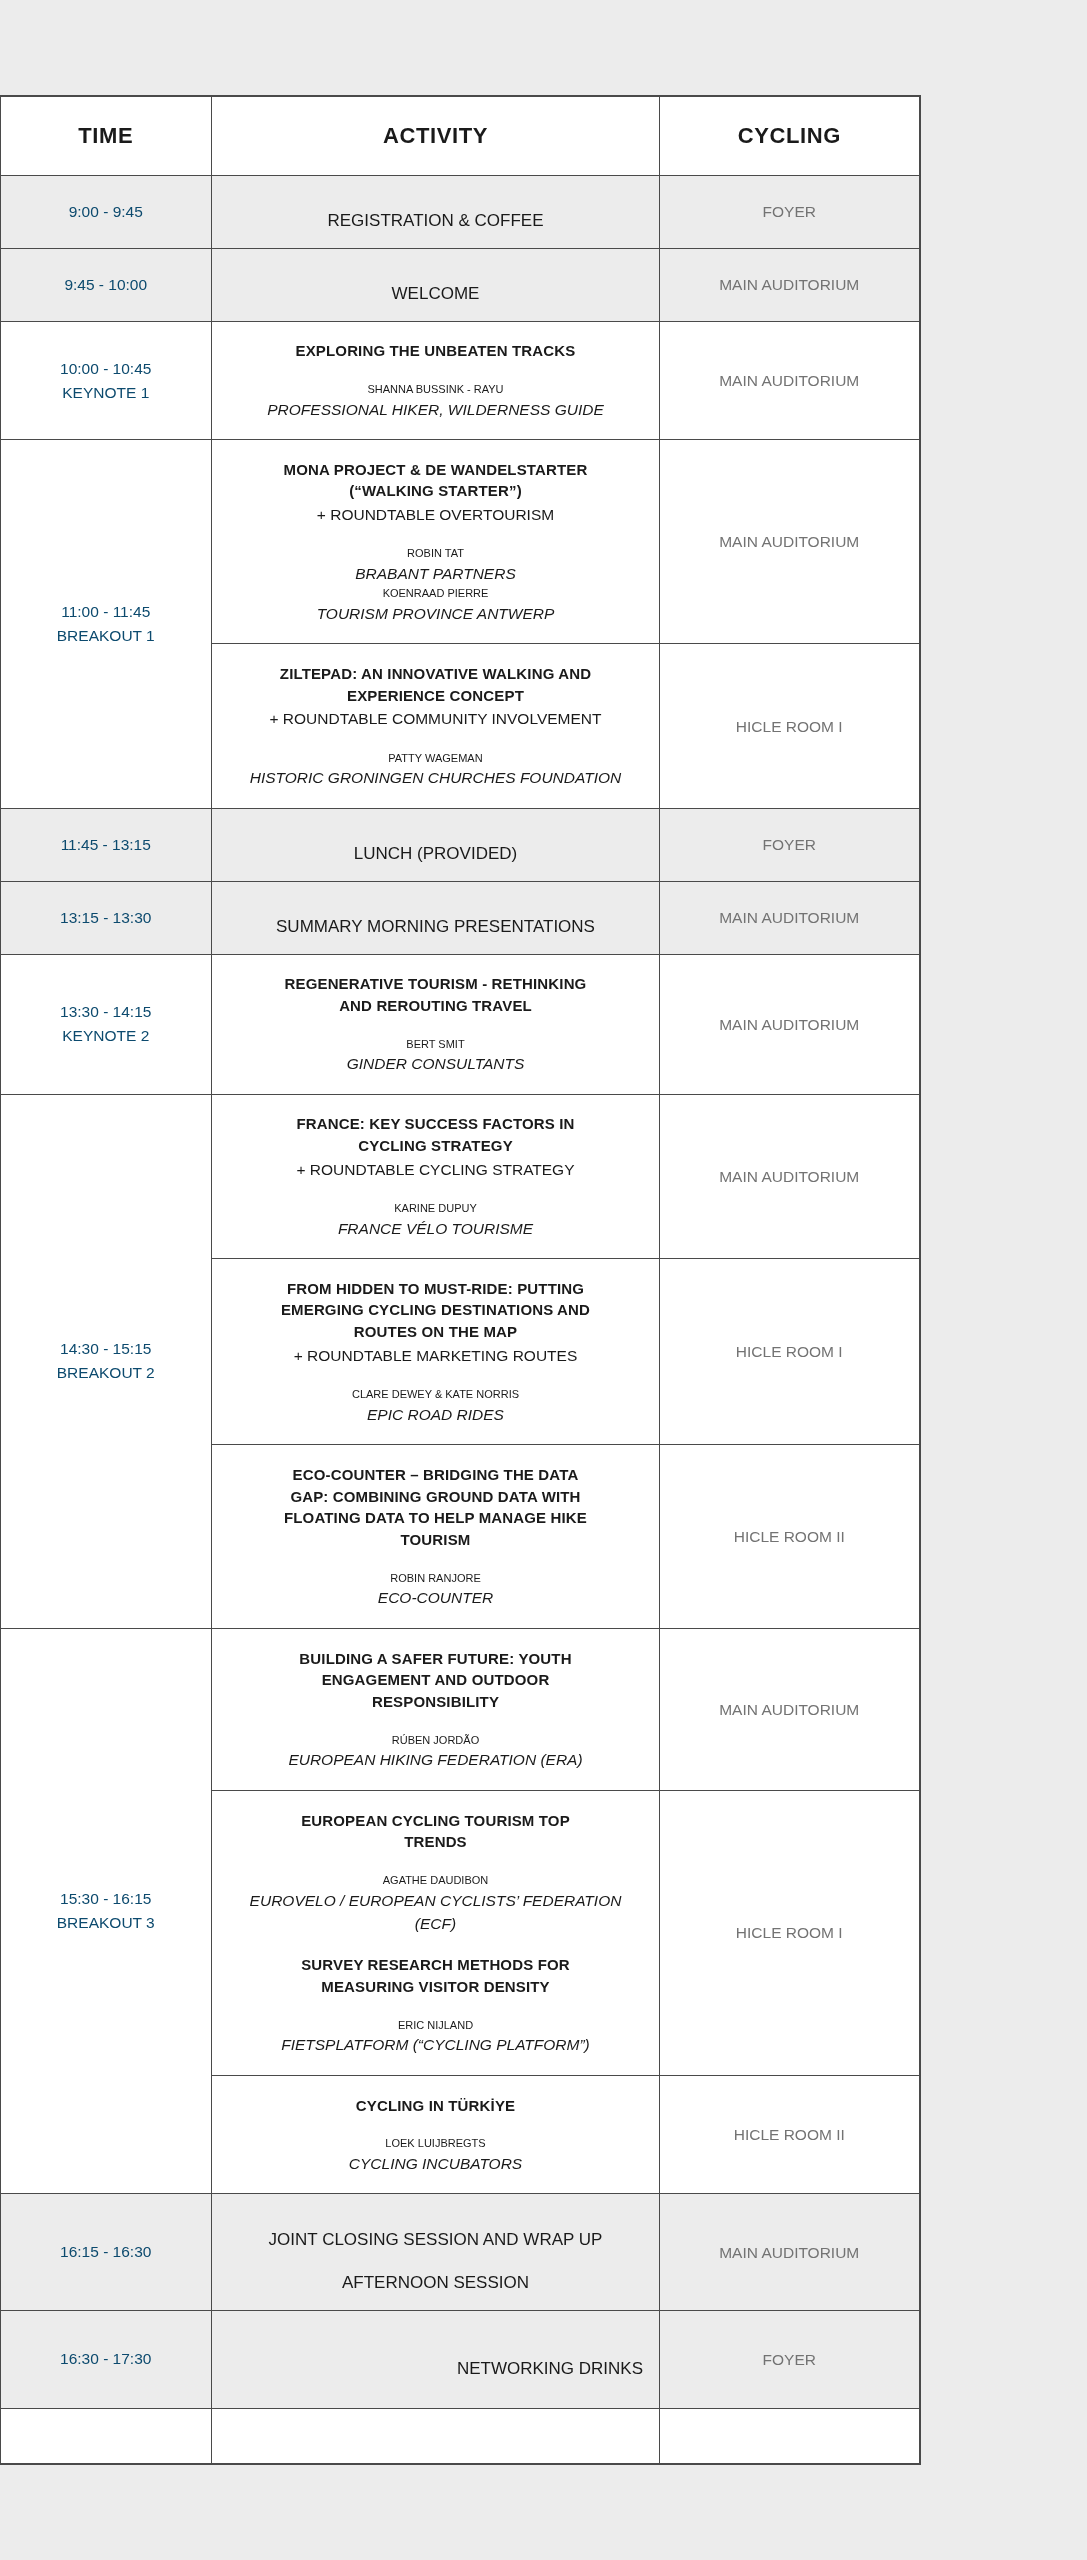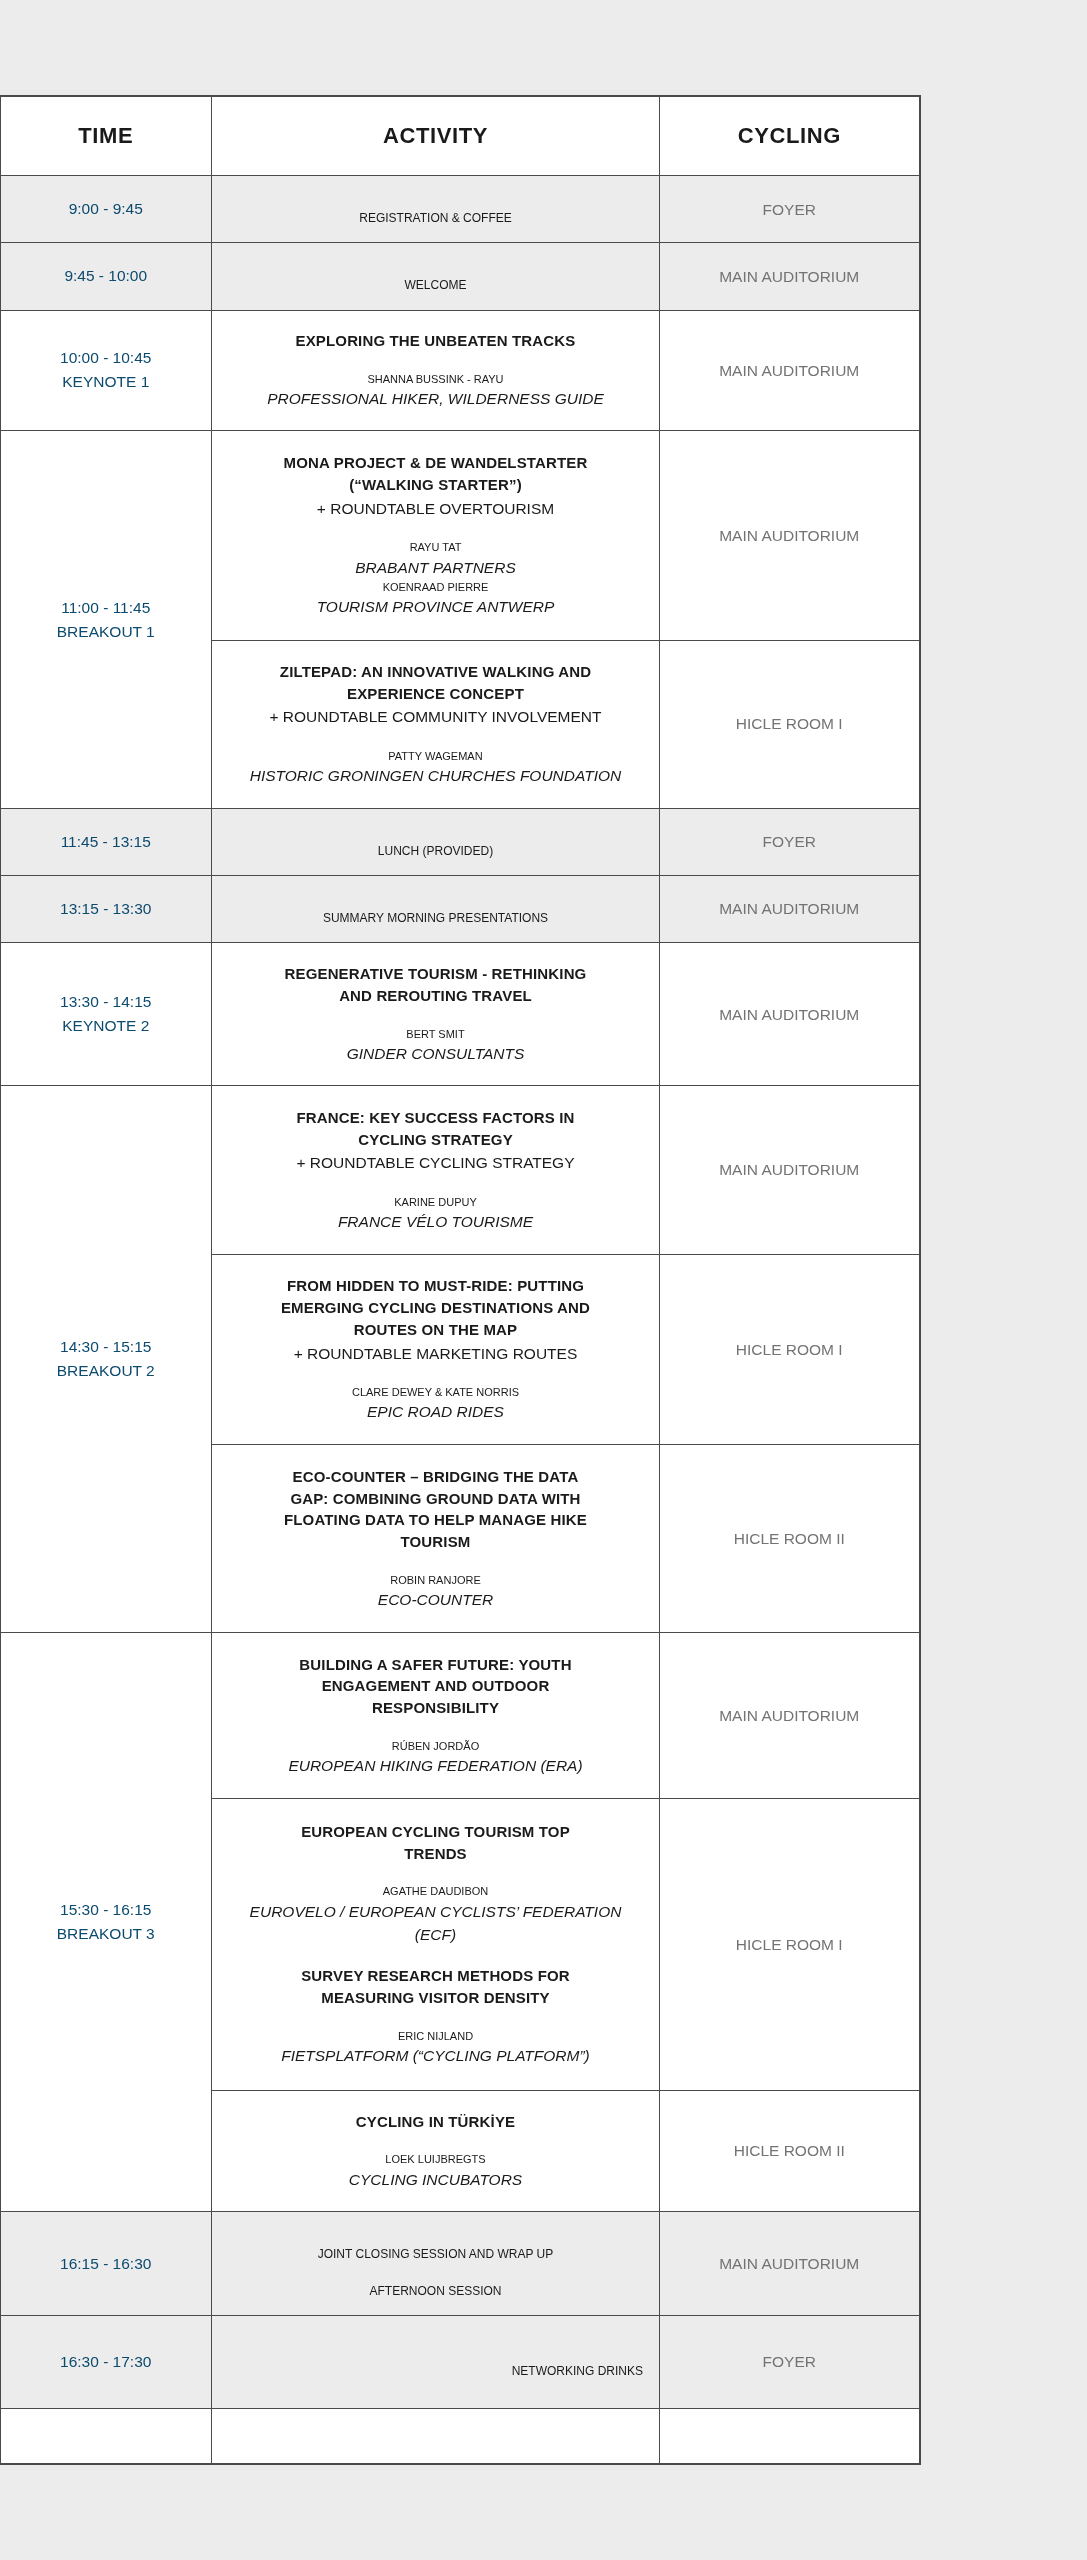--- a/index.html
+++ b/index.html
@@ -87,21 +87,21 @@
     line-height: 1.5;
     margin: 0;
   }
   .speaker-org {
     font-size: 15.5px;
     font-style: italic;
     line-height: 1.5;
     margin: 0;
   }
   .simple-text {
-    font-size: 12px;
+    font-size: 17px;
     line-height: 1.45;
     margin-top: 19px;
   }
   td.spacer-cell { height: 56px; background: #ffffff; }
 </style>
 </head>
 <body>
 
 <div class="page">
   <table class="schedule">
@@ -152,21 +152,21 @@
       <tr class="plain">
         <td class="time" rowspan="2">
           <div>11:00 - 11:45</div>
           <div>BREAKOUT 1</div>
         </td>
         <td class="act">
           <div class="act-title">MONA PROJECT &amp; DE WANDELSTARTER</div>
           <div class="act-title">(“WALKING STARTER”)</div>
           <div class="act-sub">+ ROUNDTABLE OVERTOURISM</div>
           <div class="act-gap"></div>
-          <div class="speaker">RAYU TAT</div>
+          <div class="speaker">ROBIN TAT</div>
           <div class="speaker-org">BRABANT PARTNERS</div>
           <div class="speaker">KOENRAAD PIERRE</div>
           <div class="speaker-org">TOURISM PROVINCE ANTWERP</div>
         </td>
         <td class="loc">MAIN AUDITORIUM</td>
       </tr>
       <tr class="plain">
         <td class="act">
           <div class="act-title">ZILTEPAD: AN INNOVATIVE WALKING AND</div>
           <div class="act-title">EXPERIENCE CONCEPT</div>

